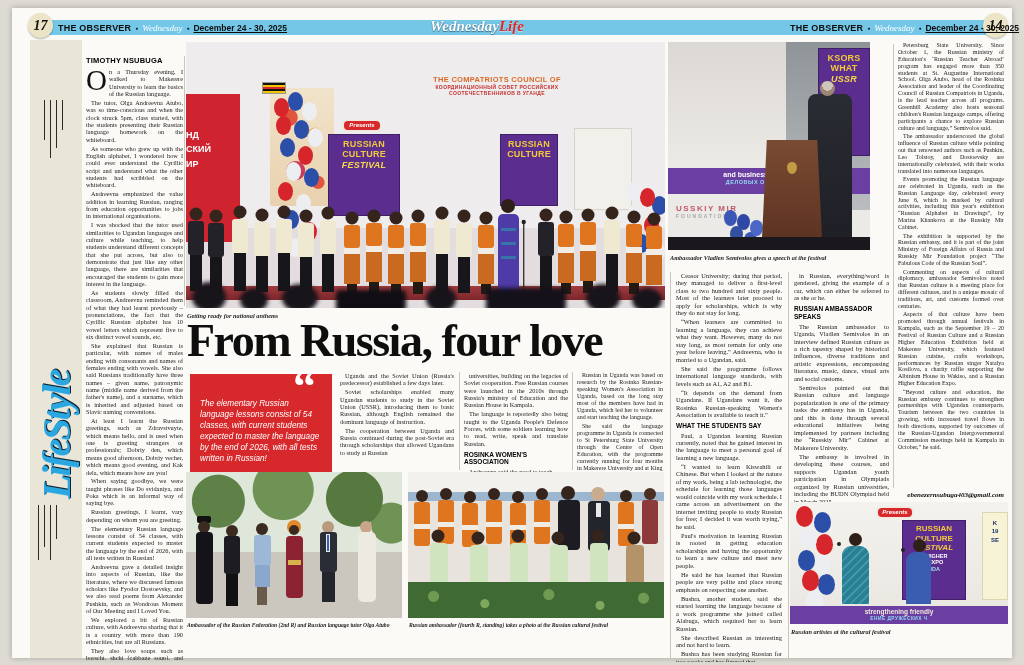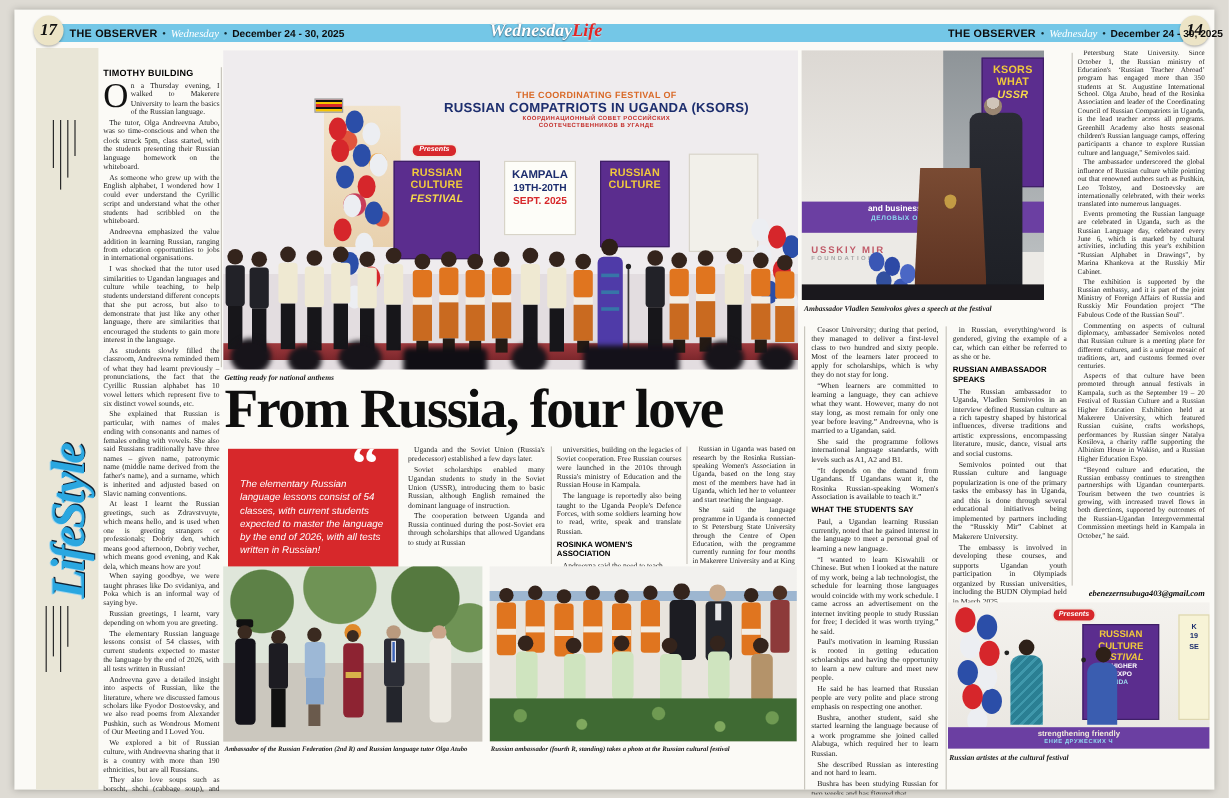--- a/index.html
+++ b/index.html
@@ -7,23 +7,23 @@
   body { position:relative; background:#dedbd4; font-family:"Liberation Serif",serif; overflow:hidden; }
   .sheet { position:absolute; left:12px; top:8px; width:1000px; height:650px; background:#fbfaf6; box-shadow:0 0 6px rgba(0,0,0,.25); }
 
   
   .hbar { position:absolute; left:48px; top:20px; width:938px; height:15px; background:#74c7e7; }
   .badge { position:absolute; top:13px; width:25px; height:25px; border-radius:50%; background:#ece4c6; color:#111;
            font:italic bold 14px/25px "Liberation Serif",serif; text-align:center; box-shadow:0 1px 2px rgba(0,0,0,.3); z-index:5; }
   .hgroup { position:absolute; top:22px; height:12px; display:flex; align-items:center; gap:4px; white-space:nowrap; z-index:6; }
   .hpaper { font:bold 9px "Liberation Sans",sans-serif; color:#0d0d0d; letter-spacing:.2px; }
   .hday   { font:italic 9px "Liberation Serif",serif; color:#fff; }
-  .hdate  { font:bold 8.5px "Liberation Sans",sans-serif; color:#0d0d0d; }
+  .hdate  { font:bold 8.5px "Liberation Sans",sans-serif; color:#0d0d0d;text-decoration:underline; }
   .hsep   { font-size:5px; color:#0d2a33; }
-  .wordmark { position:absolute; left:408px; top:18px; z-index:6; white-space:nowrap;
+  .wordmark { position:absolute; left:430px; top:18px; z-index:6; white-space:nowrap;
               font:italic bold 15px "Liberation Serif",serif; }
   .wm-day { color:#fff; text-shadow:0 1px 1px rgba(20,40,60,.55), 0 0 1px rgba(20,40,60,.4); }
   .wm-life { color:#e32525; text-shadow:0 1px 1px rgba(255,255,255,.6); }
 
   
   .side { position:absolute; left:30px; top:40px; width:52px; height:618px; background:#e9e6d7; }
   .regmarks { position:absolute; display:flex; gap:5px; }
   .regmarks i { display:block; width:1px; background:#2a2a2a; }
   .lifestyle { position:absolute; left:2px; top:250px; height:290px; width:50px;
                writing-mode:vertical-rl; transform:rotate(180deg);
@@ -170,63 +170,62 @@
   </div>
   <div class="regmarks" style="left:8px; top:465px; height:60px; align-items:flex-start;">
     <i style="height:55px"></i>
       <i style="height:42px"></i>
       <i style="height:55px"></i>
       <i style="height:34px"></i>
   </div>
   <div class="lifestyle">LifeStyle</div>
 </div>
 
-<div class="byline">TIMOTHY BUILDING</div>
+<div class="byline">TIMOTHY NSUBUGA</div>
 <div class="col" style="left:86px; top:68px; width:97px; height:592px;">
     <p class="dropcap">On a Thursday evening, I walked to Makerere University to learn the basics of the Russian language.</p>
     <p>The tutor, Olga Andreevna Atubo, was so time-conscious and when the clock struck 5pm, class started, with the students presenting their Russian language homework on the whiteboard.</p>
     <p>As someone who grew up with the English alphabet, I wondered how I could ever understand the Cyrillic script and understand what the other students had scribbled on the whiteboard.</p>
     <p>Andreevna emphasized the value addition in learning Russian, ranging from education opportunities to jobs in international organisations.</p>
     <p>I was shocked that the tutor used similarities to Ugandan languages and culture while teaching, to help students understand different concepts that she put across, but also to demonstrate that just like any other language, there are similarities that encouraged the students to gain more interest in the language.</p>
     <p>As students slowly filled the classroom, Andreevna reminded them of what they had learnt previously – pronunciations, the fact that the Cyrillic Russian alphabet has 10 vowel letters which represent five to six distinct vowel sounds, etc.</p>
     <p>She explained that Russian is particular, with names of males ending with consonants and names of females ending with vowels. She also said Russians traditionally have three names – given name, patronymic name (middle name derived from the father's name), and a surname, which is inherited and adjusted based on Slavic naming conventions.</p>
     <p>At least I learnt the Russian greetings, such as Zdravstvuyte, which means hello, and is used when one is greeting strangers or professionals; Dobriy den, which means good afternoon, Dobriy vecher, which means good evening, and Kak dela, which means how are you!</p>
     <p>When saying goodbye, we were taught phrases like Do svidaniya, and Poka which is an informal way of saying bye.</p>
     <p>Russian greetings, I learnt, vary depending on whom you are greeting.</p>
     <p>The elementary Russian language lessons consist of 54 classes, with current students expected to master the language by the end of 2026, with all tests written in Russian!</p>
     <p>Andreevna gave a detailed insight into aspects of Russian, like the literature, where we discussed famous scholars like Fyodor Dostoevsky, and we also read poems from Alexander Pushkin, such as Wondrous Moment of Our Meeting and I Loved You.</p>
     <p>We explored a bit of Russian culture, with Andreevna sharing that it is a country with more than 190 ethnicities, but are all Russians.</p>
     <p>They also love soups such as borscht, shchi (cabbage soup), and rassolnik, which are typically boiled with vegetables, meats and grains. Boiling also features in pelmeni (dumplings), where dough-wrapped fillings are boiled until they float, and in kholodets (jellied meat) from long-simmered bone broths.</p>
   </div>
 <div class="vrule" style="left:184px; top:56px; height:250px;"></div>
 
 <div class="photo" id="ph-main">
+  <div class="abs redbanner" style="left:-2px; top:52px; width:56px; height:148px;">
+    <div>НД</div>
+    <div>СКИЙ</div>
+    <div>ИР</div>
+  </div>
   <div class="abs folkart" style="left:84px; top:46px; width:64px; height:118px;"></div>
   <div class="abs flag-ug" style="left:76px; top:40px; width:24px; height:12px;"></div>
 
   <div class="abs txtc" style="left:168px; top:33px; width:286px;">
-    <div class="council1">THE COORDINATING FESTIVAL OF</div>
-    <div class="council2">RUSSIAN COMPATRIOTS IN UGANDA (KSORS)</div>
+    <div class="council1">THE COMPATRIOTS COUNCIL OF</div>
     <div class="council3">КООРДИНАЦИОННЫЙ СОВЕТ РОССИЙСКИХ</div>
     <div class="council3">СООТЕЧЕСТВЕННИКОВ В УГАНДЕ</div>
   </div>
 
   <div class="abs presents" style="left:158px; top:79px; width:36px; height:9px;">Presents</div>
 
   <div class="abs pposter" style="left:142px; top:92px; width:72px; height:82px;">
     <div>RUSSIAN</div>
     <div>CULTURE</div>
     <div class="scripty">FESTIVAL</div>
   </div>
 
-  <div class="abs wposter" style="left:234px; top:92px; width:60px; height:62px;">
-    <div class="l1">KAMPALA</div>
-    <div class="l2">19TH-20TH</div>
-    <div class="l3">SEPT. 2025</div>
-  </div>
 
   <div class="abs pposter" style="left:314px; top:92px; width:58px; height:72px;">
     <div>RUSSIAN</div>
     <div>CULTURE</div>
   </div>
   <div class="abs" style="left:388px; top:86px; width:58px; height:82px; background:#f2f0ea; border:1px solid #d8d4ca;"></div>
 
   <div class="balloons" style="left:88px; top:56px; background:#d6262b;
        box-shadow:14px -6px 0 #2b4ea8, 28px 4px 0 #eceef2, 2px 18px 0 #d6262b, 20px 22px 0 #2b4ea8,
                   34px 30px 0 #eceef2, 6px 40px 0 #2b4ea8, 24px 48px 0 #d6262b, 12px 64px 0 #eceef2,

